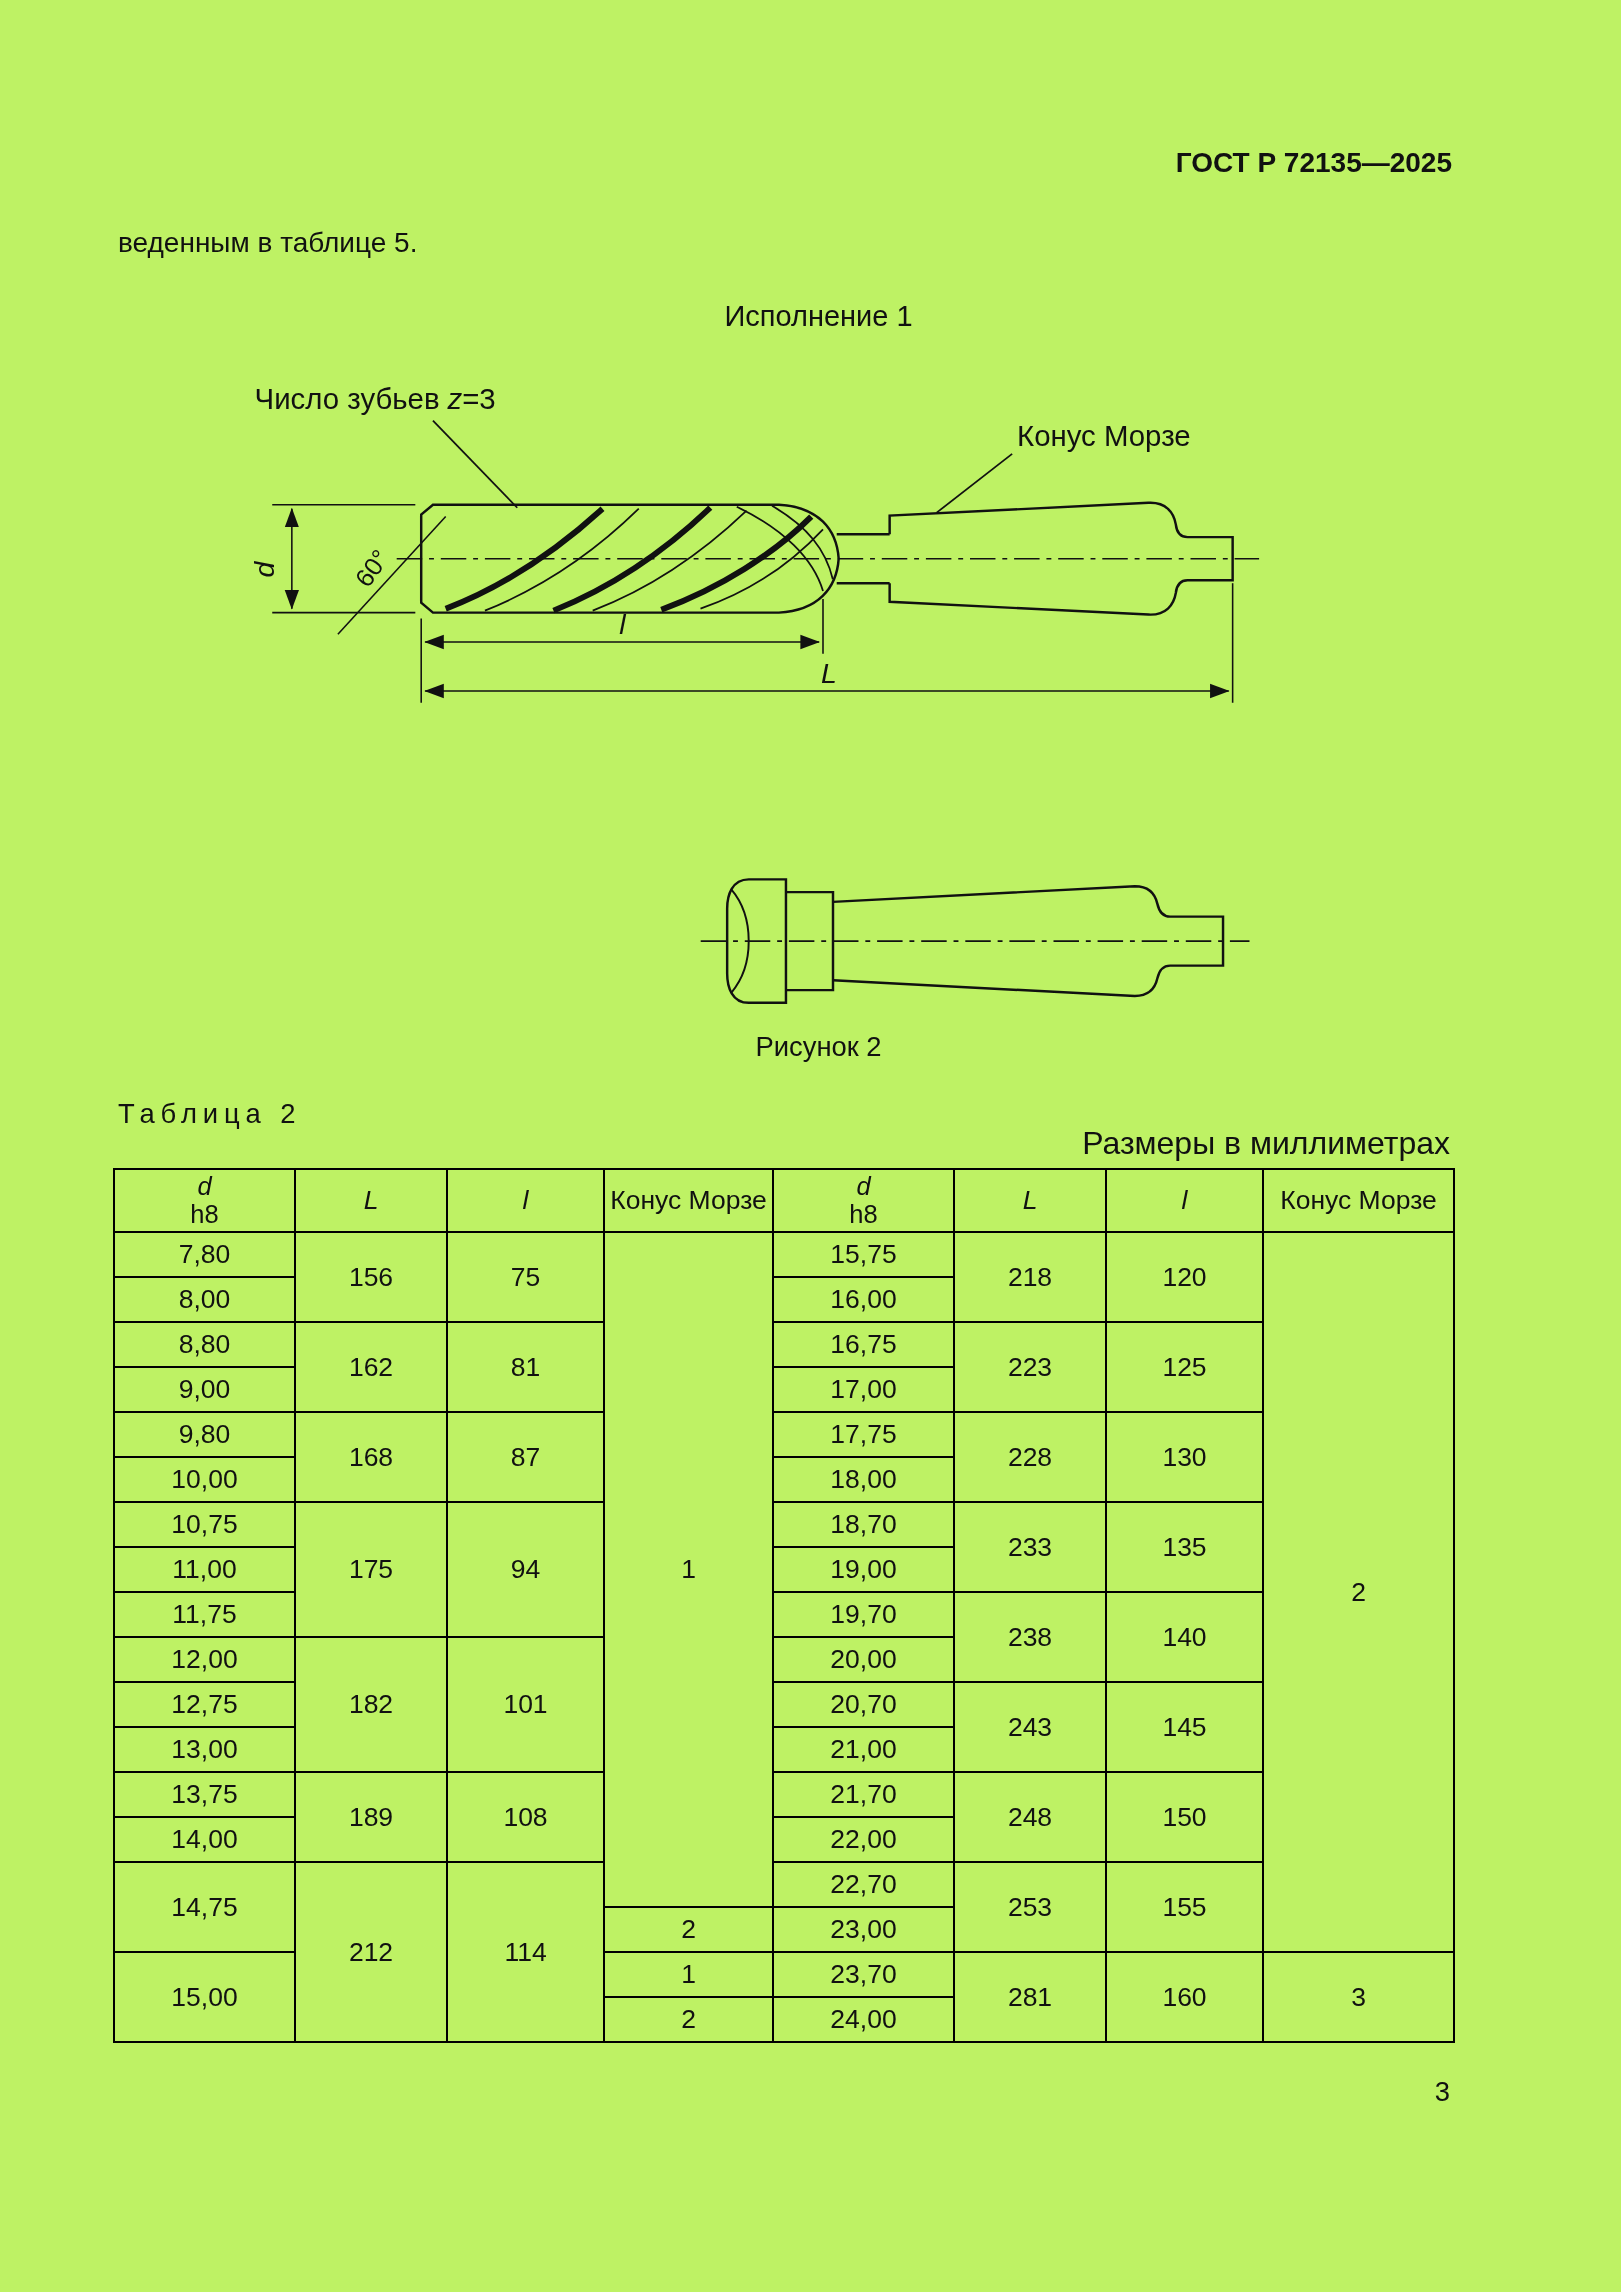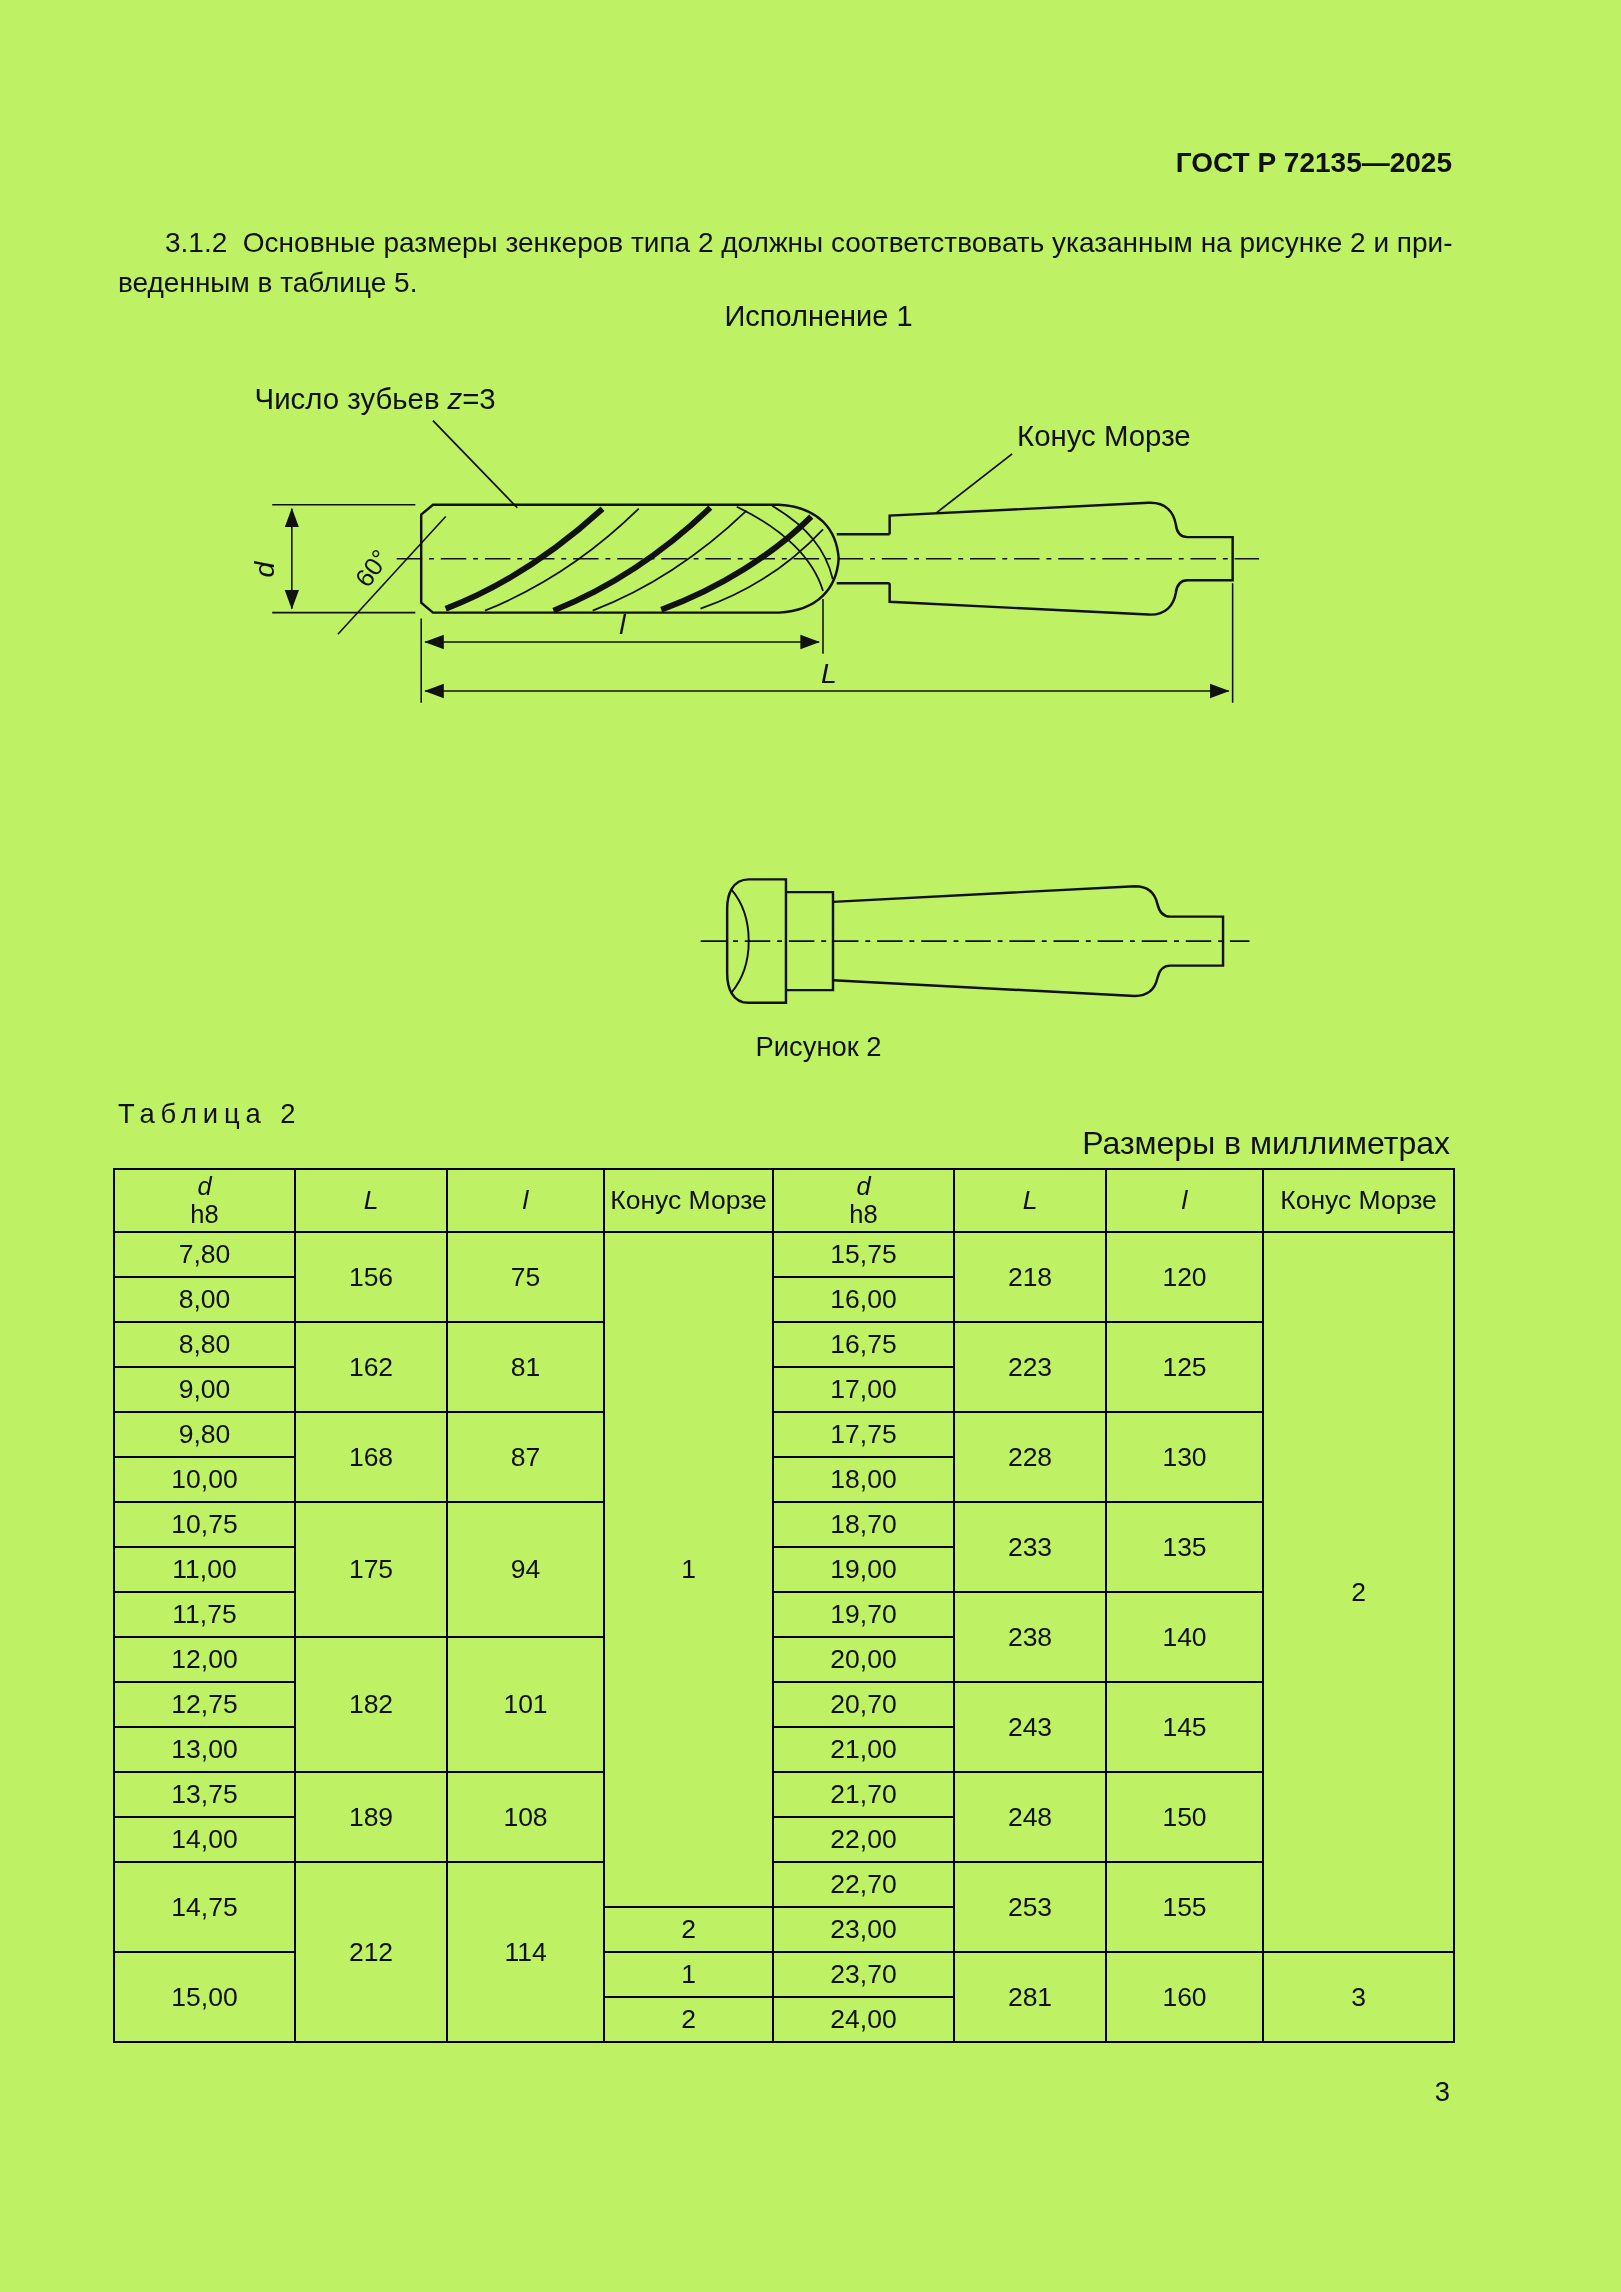--- a/index.html
+++ b/index.html
@@ -32,21 +32,20 @@
   .page-number { position:absolute; top:2076px; right:171px; font-size:27.4px; }
 </style>
 </head>
 <body>
 
 <div class="page">
 
   <div class="doc-header">ГОСТ Р 72135—2025</div>
 
   <div class="para">
-    <div class="ln first">3.1.2  Основные размеры зенкеров типа 2 должны соответствовать указанным на рисунке 2 и при-</div>
     <div class="ln">веденным в таблице 5.</div>
   </div>
 
   <div class="centered exec-title" style="top:300px;">Исполнение 1</div>
 
   <div class="svg-wrap" style="left:137px; top:348px;">
     <svg width="1176" height="392" viewBox="0 0 1200 400">
       <defs>
         <marker id="arw" viewBox="0 0 12 10" markerWidth="13" markerHeight="11" refX="11" refY="5" orient="auto-start-reverse">
           <path d="M0,0.8 L11.5,5 L0,9.2 Z" fill="#111"></path>

